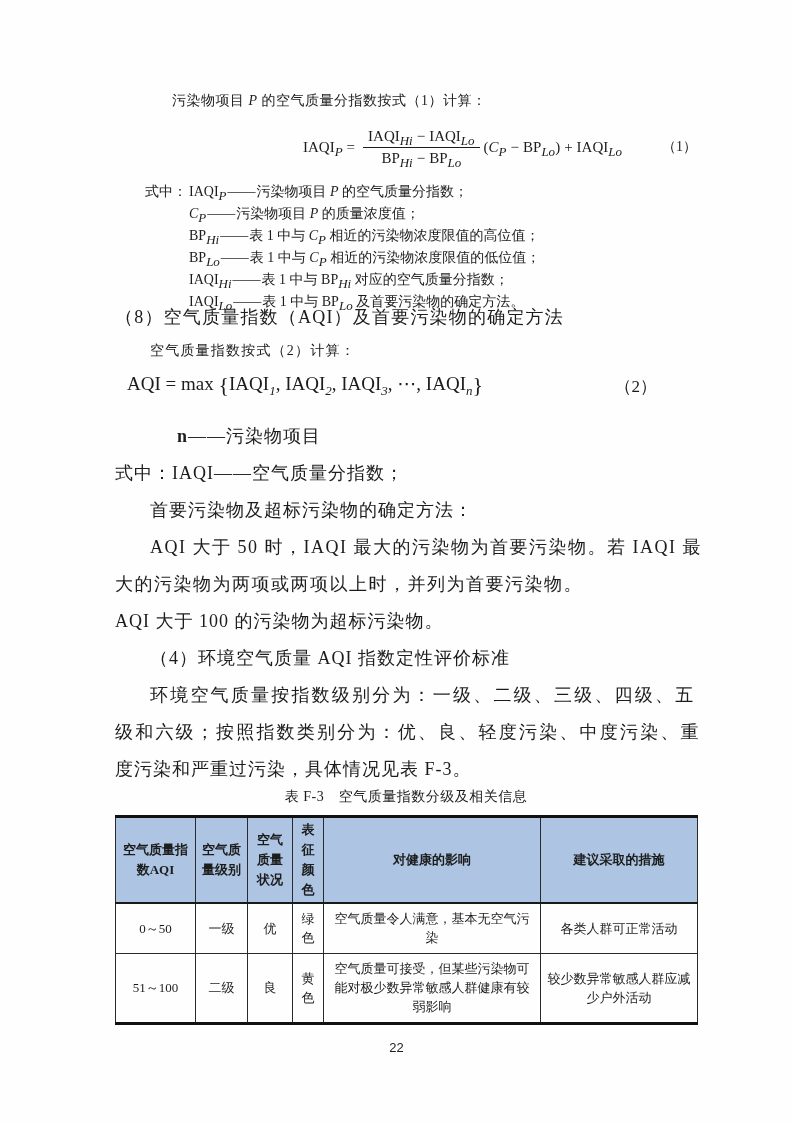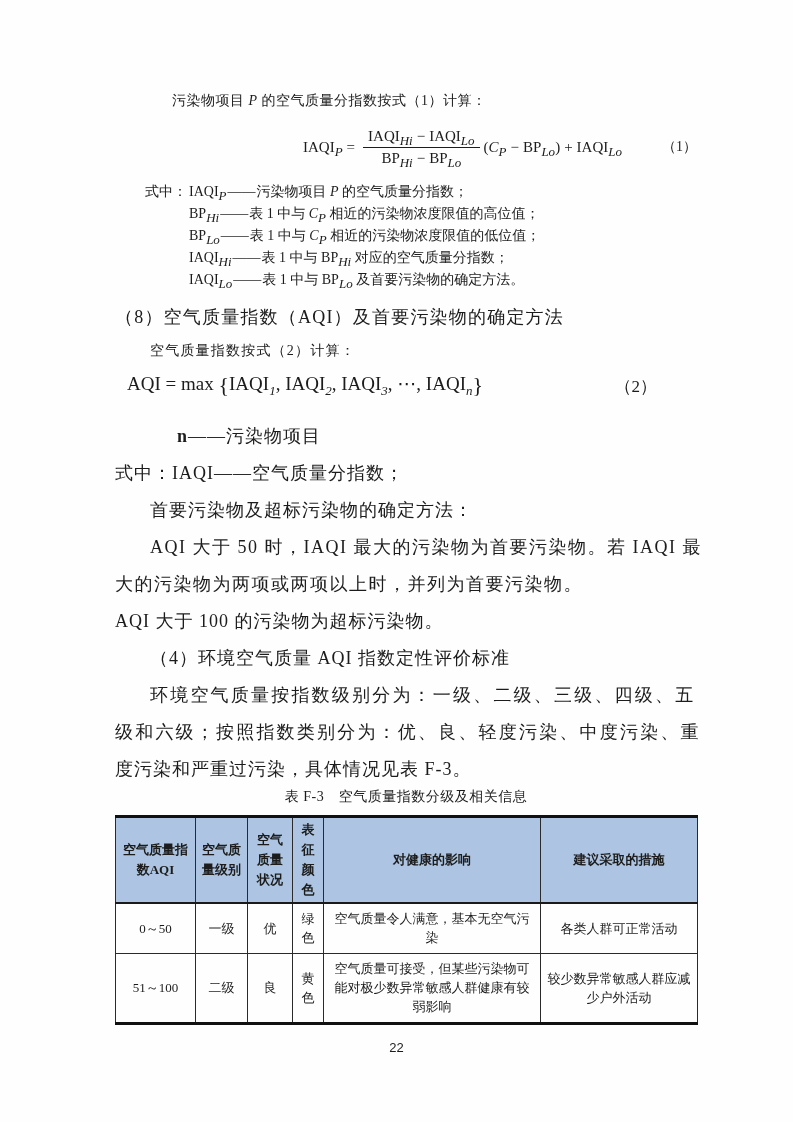--- a/index.html
+++ b/index.html
@@ -76,20 +76,21 @@
         </span>
         <span><span>(</span><span class="it">C</span><sub class="sub-it">P</sub><span class="op">−</span><span>BP</span><sub class="sub-it">Lo</sub><span>)</span></span>
         <span class="op">+</span>
         <span><span>IAQI</span><sub class="sub-it">Lo</sub></span>
       </span>
       <span class="f-label1">（1）</span>
     </div>
 
     <div class="defs">
       <div class="def-line"><span class="def-prefix">式中：</span><span class="it"></span><span>IAQI</span><sub class="sub-it">P</sub><span class="def-dash">——</span><span>污染物项目 </span><span class="it">P</span><span></span><sub class="sub-it"></sub><span> 的空气质量分指数；</span></div>
+      <div class="def-line"><span class="def-prefix"></span><span class="it">C</span><span></span><sub class="sub-it">P</sub><span class="def-dash">——</span><span>污染物项目 </span><span class="it">P</span><span></span><sub class="sub-it"></sub><span> 的质量浓度值；</span></div>
       <div class="def-line"><span class="def-prefix"></span><span class="it"></span><span>BP</span><sub class="sub-it">Hi</sub><span class="def-dash">——</span><span>表 1 中与 </span><span class="it">C</span><span></span><sub class="sub-it">P</sub><span> 相近的污染物浓度限值的高位值；</span></div>
       <div class="def-line"><span class="def-prefix"></span><span class="it"></span><span>BP</span><sub class="sub-it">Lo</sub><span class="def-dash">——</span><span>表 1 中与 </span><span class="it">C</span><span></span><sub class="sub-it">P</sub><span> 相近的污染物浓度限值的低位值；</span></div>
       <div class="def-line"><span class="def-prefix"></span><span class="it"></span><span>IAQI</span><sub class="sub-it">Hi</sub><span class="def-dash">——</span><span>表 1 中与 </span><span class="it"></span><span>BP</span><sub class="sub-it">Hi</sub><span> 对应的空气质量分指数；</span></div>
       <div class="def-line"><span class="def-prefix"></span><span class="it"></span><span>IAQI</span><sub class="sub-it">Lo</sub><span class="def-dash">——</span><span>表 1 中与 </span><span class="it"></span><span>BP</span><sub class="sub-it">Lo</sub><span> 及首要污染物的确定方法。</span></div>
     </div>
 
     <div class="sec3-heading">（8）空气质量指数（AQI）及首要污染物的确定方法</div>
     <div class="sec3-line1">空气质量指数按式（2）计算：</div>
 
     <div class="formula2">

